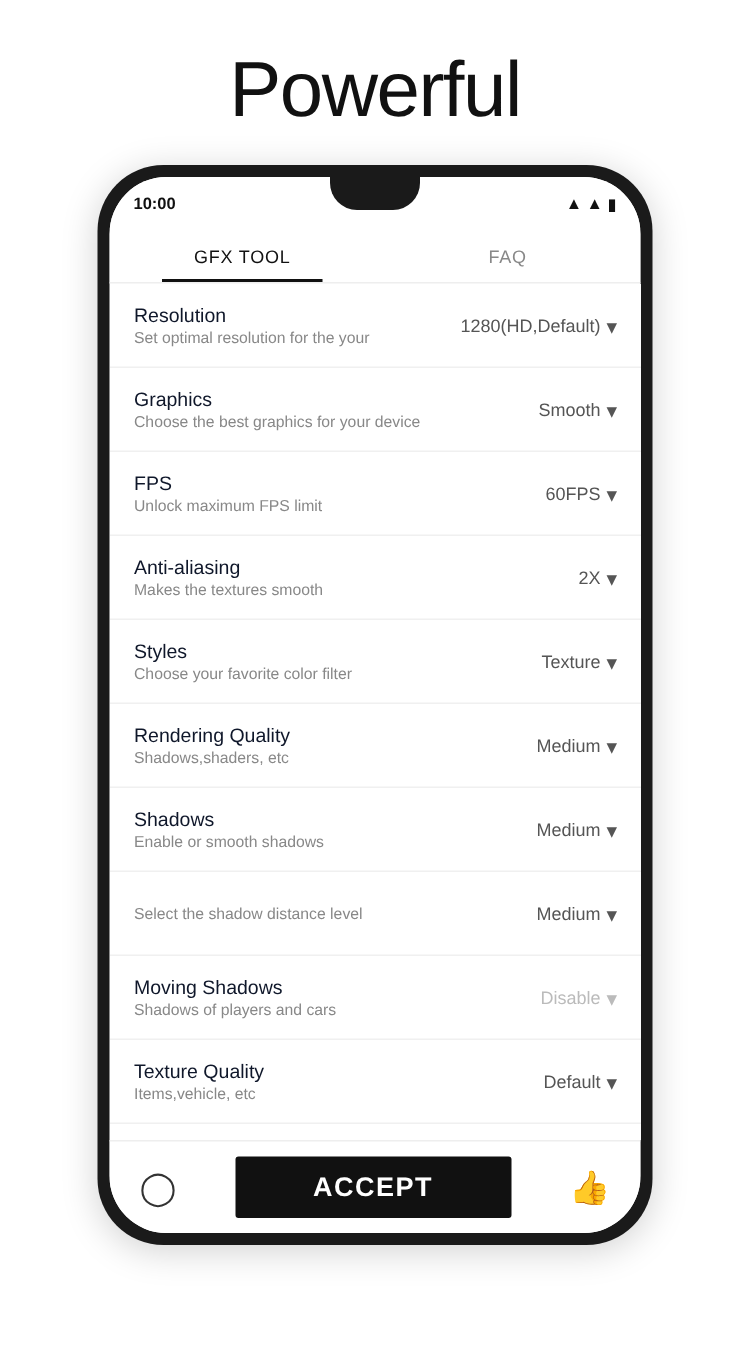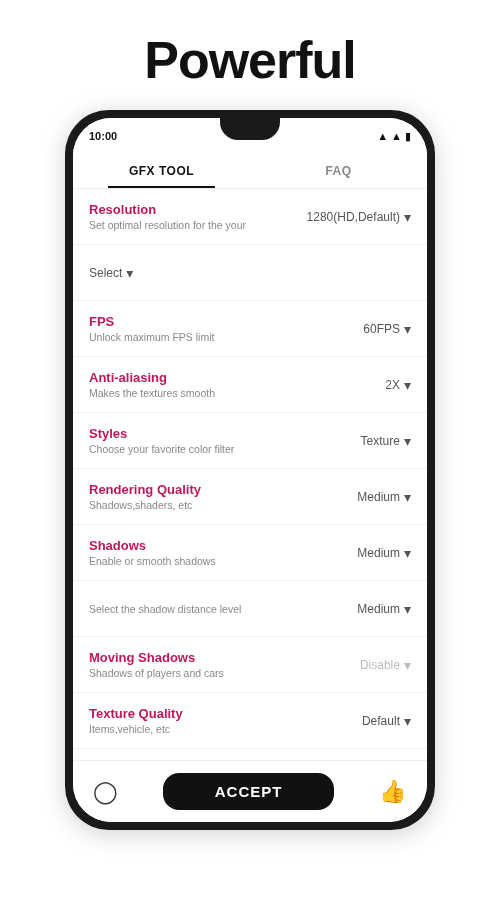--- a/index.html
+++ b/index.html
@@ -9,21 +9,21 @@
       background: #ffffff;
       font-family: 'Arial', sans-serif;
       display: flex;
       flex-direction: column;
       align-items: center;
       overflow: hidden;
     }
 
     .page-title {
       font-size: 52px;
-      font-weight: 700;
+      font-weight: 400;
       color: #111;
       margin-top: 30px;
       margin-bottom: 20px;
       letter-spacing: -1px;
     }
 
     
     .phone-frame {
       width: 370px;
       height: 720px;
@@ -92,21 +92,21 @@
       border-bottom: 1px solid #eee;
       background: #fff;
       flex-shrink: 0;
     }
 
     .tab {
       flex: 1;
       text-align: center;
       padding: 10px 0;
       font-size: 12px;
-      font-weight: 700;
+      font-weight: 400;
       color: #888;
       letter-spacing: 0.5px;
       cursor: pointer;
       position: relative;
     }
 
     .tab.active {
       color: #111;
     }
 
@@ -137,22 +137,22 @@
       border-bottom: 1px solid #f0f0f0;
       min-height: 56px;
     }
 
     .setting-info {
       flex: 1;
     }
 
     .setting-title {
       font-size: 13px;
-      font-weight: 700;
-      color: #be185d;
+      font-weight: 400;
+      color: #0f172a;
       margin-bottom: 2px;
     }
 
     .setting-desc {
       font-size: 10.5px;
       color: #888;
     }
 
     .setting-value {
       display: flex;
@@ -191,23 +191,23 @@
     .bottom-icon {
       font-size: 22px;
       color: #333;
       cursor: pointer;
     }
 
     .accept-btn {
       background: #111;
       color: #fff;
       border: none;
-      border-radius: 16px;
+      border-radius: 2px;
       padding: 10px 52px;
-      font-size: 15px;
+      font-size: 18px;
       font-weight: 700;
       letter-spacing: 1px;
       cursor: pointer;
     }
 
     .thumbs-up {
       font-size: 22px;
       color: #333;
       cursor: pointer;
     }
@@ -244,22 +244,26 @@
           <div class="setting-info">
             <div class="setting-title">Resolution</div>
             <div class="setting-desc">Set optimal resolution for the your</div>
           </div>
           <div class="setting-value">
             <span>1280(HD,Default)</span>
             <span class="dropdown-arrow">▾</span>
           </div>
         </div>
         <div class="setting-row">
-          <div class="setting-value">
-            <span>Select</span>
+          <div class="setting-info">
+            <div class="setting-title">Graphics</div>
+            <div class="setting-desc">Choose the best graphics for your device</div>
+          </div>
+          <div class="setting-value">
+            <span>Smooth</span>
             <span class="dropdown-arrow">▾</span>
           </div>
         </div>
         <div class="setting-row">
           <div class="setting-info">
             <div class="setting-title">FPS</div>
             <div class="setting-desc">Unlock maximum FPS limit</div>
           </div>
           <div class="setting-value">
             <span>60FPS</span>

